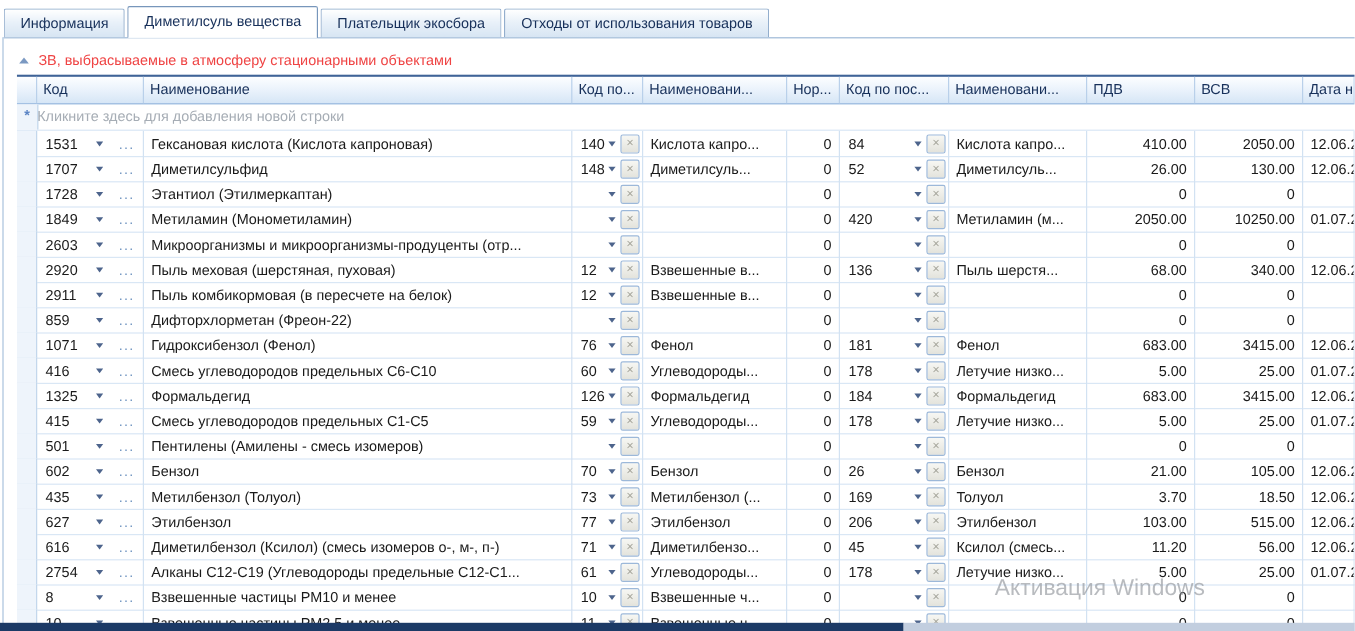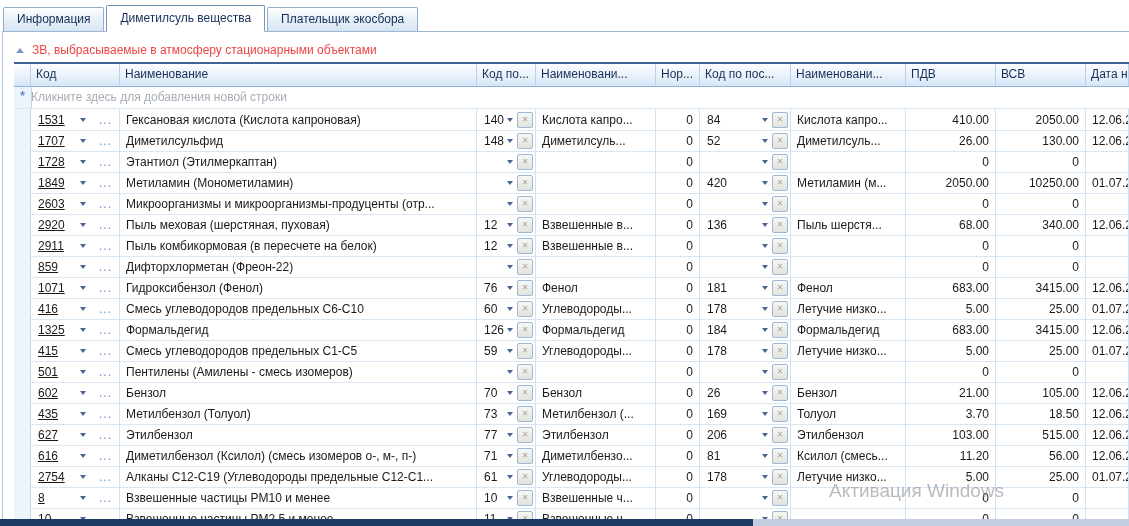--- a/index.html
+++ b/index.html
@@ -71,21 +71,21 @@
   .cell{
     height:21px;line-height:20px;
     border-right:1px solid #d2e2f2;border-bottom:1px solid #d9e7f5;
     white-space:nowrap;overflow:hidden;
     display:flex;align-items:center;
   }
   .cell.ind{background:#eef4fb;border-right:1px solid #c3d7ec;}
   .cell.txt{padding-left:6px;}
   .cell.rnum{justify-content:flex-end;padding-right:6px;}
   .cell .num{padding-left:7px;}
-  .cell.codecell .num{width:40px;text-decoration:underline;}
+  .cell.codecell .num{width:40px;}
   .dd{
     width:0;height:0;flex:none;
     border-left:3.5px solid transparent;border-right:3.5px solid transparent;
     border-top:4px solid #4d648c;
     margin:0 2px;
   }
   .codecell .dd{margin-left:2px;}
   .dots{margin-left:auto;padding-right:7px;color:#6f94c0;letter-spacing:1px;}
   .sp{flex:1;}
   .xbtn{
@@ -108,20 +108,21 @@
     pointer-events:none;z-index:5;white-space:nowrap;margin-top:37px;
   }
 </style>
 </head>
 <body>
 
 <div class="tabbar">
     <div class="tab">Информация</div>
     <div class="tab active">Диметилсуль вещества</div>
     <div class="tab">Плательщик экосбора</div>
+    <div class="tab">Отходы от использования товаров</div>
   </div>
 
 <div class="panel-border"></div>
 
 <div class="section-header">
   <span class="collapse-arrow"></span>
   <span>ЗВ, выбрасываемые в атмосферу стационарными объектами</span>
 </div>
 
 <div class="grid">
@@ -585,21 +586,21 @@
         <div class="cell txt">Диметилбензол (Ксилол) (смесь изомеров о-, м-, п-)</div>
         <div class="cell">
           <div class="num">71</div>
           <div class="sp"></div>
           <div class="dd"></div>
           <div class="xbtn">✕</div>
         </div>
         <div class="cell txt">Диметилбензо...</div>
         <div class="cell rnum">0</div>
         <div class="cell">
-          <div class="num">81</div>
+          <div class="num">45</div>
           <div class="sp"></div>
           <div class="dd"></div>
           <div class="xbtn">✕</div>
         </div>
         <div class="cell txt">Ксилол (смесь...</div>
         <div class="cell rnum">11.20</div>
         <div class="cell rnum">56.00</div>
         <div class="cell txt">12.06.2</div>
       </div>
       <div class="grow drow">

